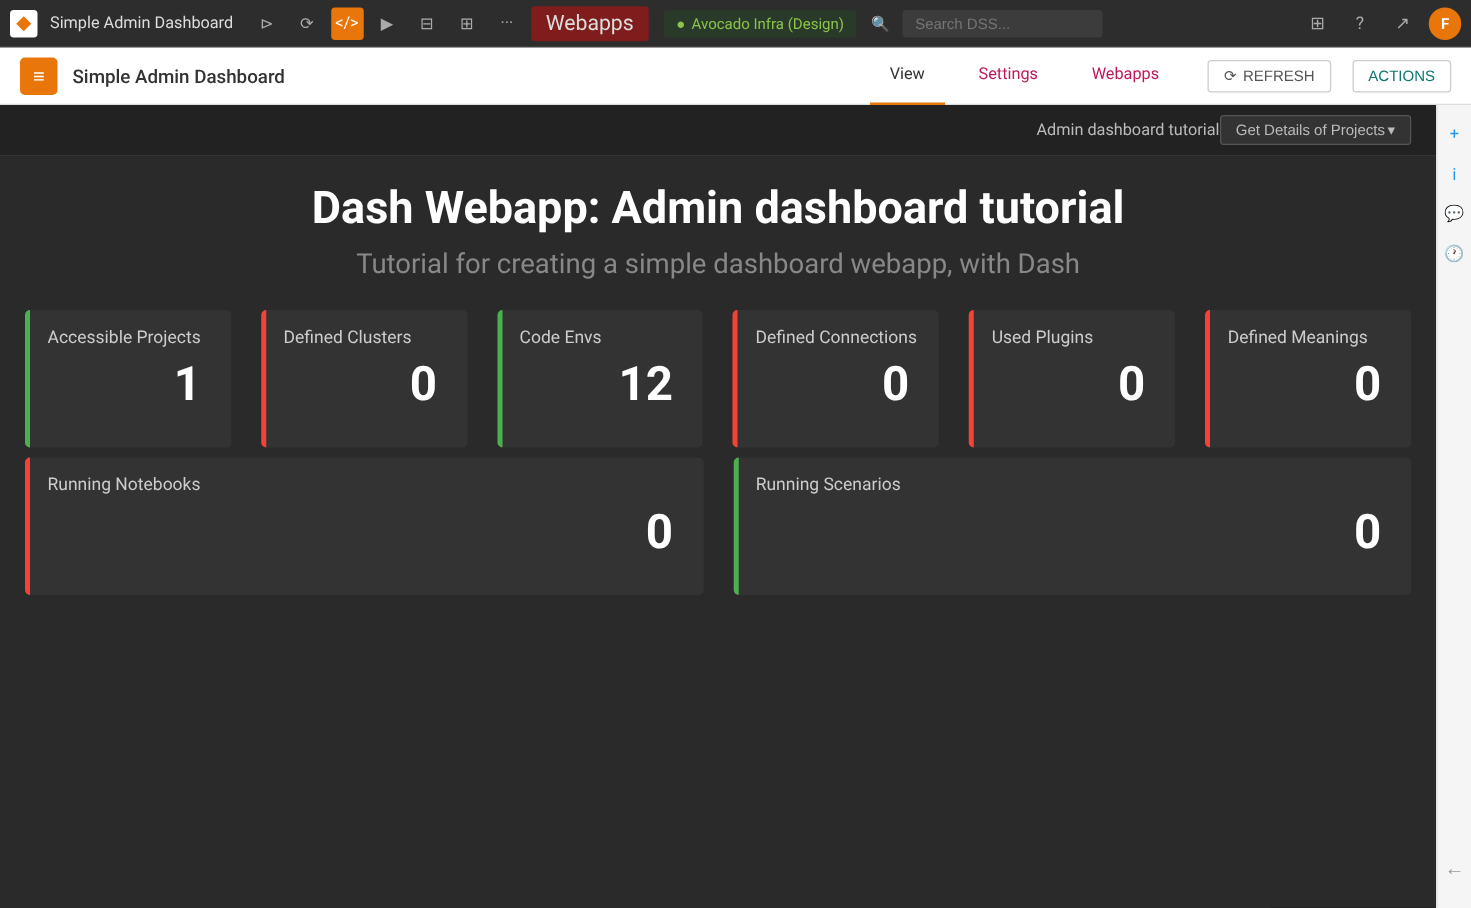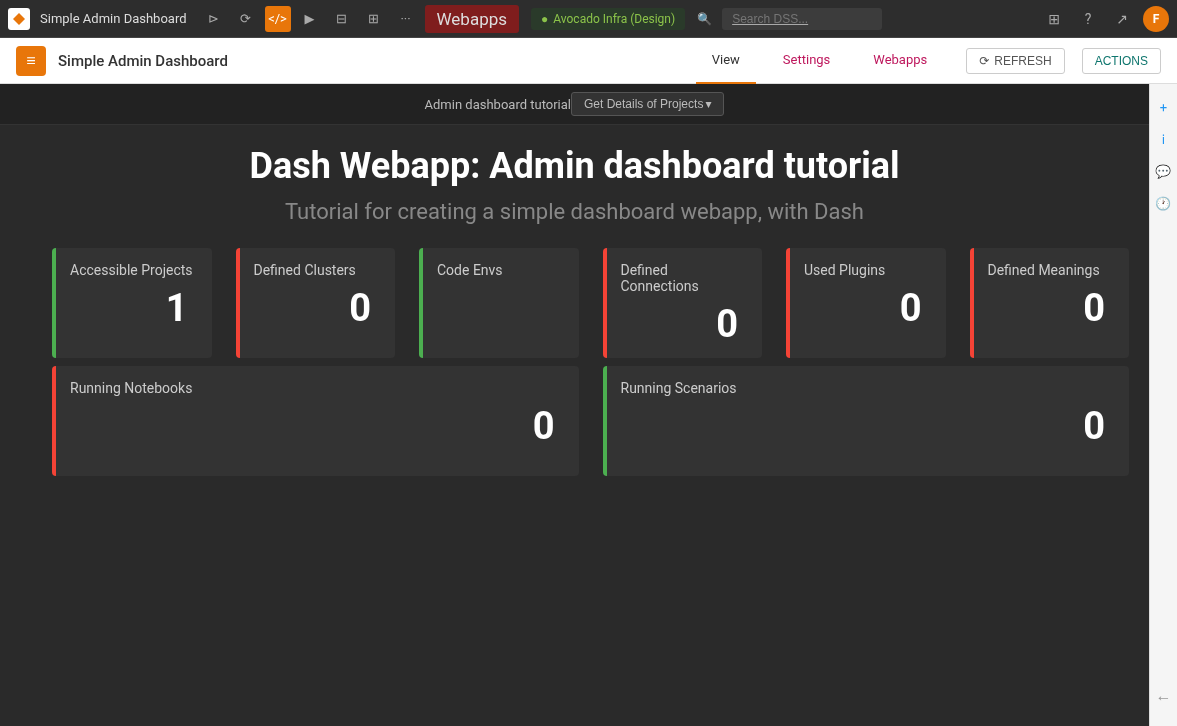--- a/index.html
+++ b/index.html
@@ -50,21 +50,20 @@
     }
     .top-bar-search {
       background: #3c3c3c;
       border: none;
       border-radius: 3px;
       padding: 4px 10px;
       color: #aaa;
       font-size: 12px;
       width: 160px;
       margin-left: 6px;
-      text-decoration: underline;
     }
     .top-bar-right {
       margin-left: auto;
       display: flex; align-items: center; gap: 8px;
     }
     .top-bar-right-icon {
       width: 26px; height: 26px;
       display: flex; align-items: center; justify-content: center;
       color: #aaa; font-size: 14px; cursor: pointer;
     }
@@ -151,21 +150,21 @@
     
     .dashboard {
       background: #2a2a2a;
       margin-right: 28px;
       min-height: calc(726px - 84px);
       padding: 0;
     }
     .dashboard-toolbar {
       background: #222;
       padding: 8px 20px;
-      display: flex; align-items: center; justify-content: center;
+      display: flex; align-items: center; justify-content: flex-end;
       border-bottom: 1px solid #333;
     }
     .dashboard-toolbar-title {
       font-size: 13px; color: #bbb;
     }
     .get-details-btn {
       background: #333;
       border: 1px solid #555;
       color: #bbb;
       border-radius: 3px;
@@ -189,21 +188,20 @@
       color: #888;
       text-align: center;
       margin-bottom: 24px;
     }
 
     
     .cards-row {
       display: flex;
       gap: 24px;
       margin-bottom: 8px;
-      margin-left: 32px;
     }
     .card {
       background: #333;
       border-radius: 4px;
       padding: 14px 14px 10px 14px;
       flex: 1;
       position: relative;
       min-height: 110px;
     }
     .card::before {
@@ -308,20 +306,21 @@
       <div class="card green">
         <div class="card-label">Accessible Projects</div>
         <div class="card-value">1</div>
       </div>
       <div class="card red">
         <div class="card-label">Defined Clusters</div>
         <div class="card-value">0</div>
       </div>
       <div class="card green">
         <div class="card-label">Code Envs</div>
+        <div class="card-value">12</div>
       </div>
       <div class="card red">
         <div class="card-label">Defined Connections</div>
         <div class="card-value">0</div>
       </div>
       <div class="card red">
         <div class="card-label">Used Plugins</div>
         <div class="card-value">0</div>
       </div>
       <div class="card red">

